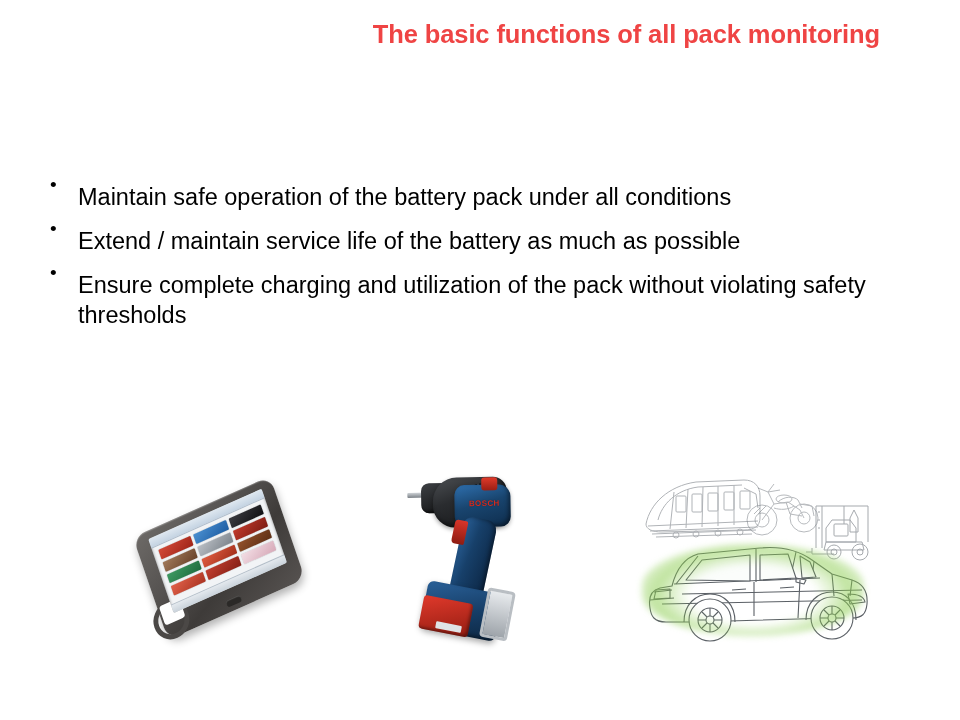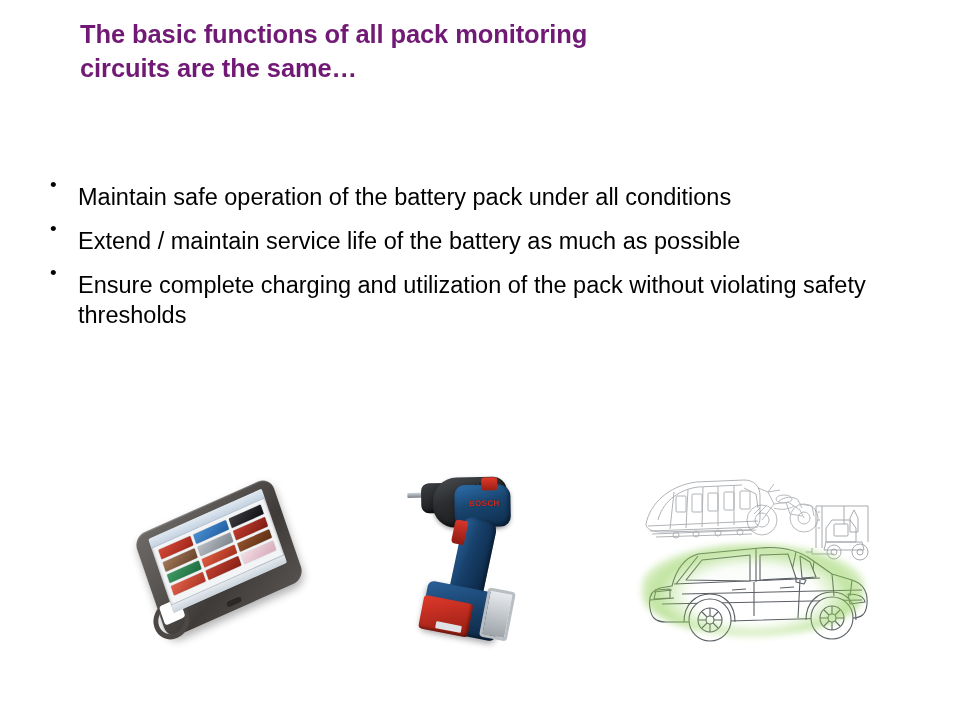--- a/index.html
+++ b/index.html
@@ -14,24 +14,24 @@
     overflow: hidden;
     position: relative;
   }
 
   
   .slide-title {
     position: absolute;
     left: 80px;
     top: 18px;
     width: 800px;
-    text-align: left;
+    text-align: right;
     font-size: 25.5px;
     font-weight: bold;
-    color: #701a75;
+    color: #ef4444;
     line-height: 1.33;
     letter-spacing: -0.1px;
   }
   .slide-title .tl-line { display: block; }
 
   
   .bullet-list {
     position: absolute;
     left: 44px;
     top: 170px;
@@ -229,21 +229,20 @@
     border-radius: 50% / 45%;
     background: radial-gradient(ellipse at 50% 55%, rgba(255,255,255,0) 40%, rgba(140,205,80,.55) 62%, rgba(140,205,80,.18) 80%, rgba(255,255,255,0) 95%);
     filter: blur(3px);
   }
 </style>
 </head>
 <body>
 
 <div class="slide-title">
   <span class="tl-line">The basic functions of all pack monitoring</span>
-  <span class="tl-line">circuits are the same…</span>
 </div>
 
 <div class="bullet-list">
 
   <div class="bullet-item">
     <span class="bullet-mark">•</span>
     <span class="bullet-text">Maintain safe operation of the battery pack under all conditions</span>
   </div>
 
   <div class="bullet-item">

